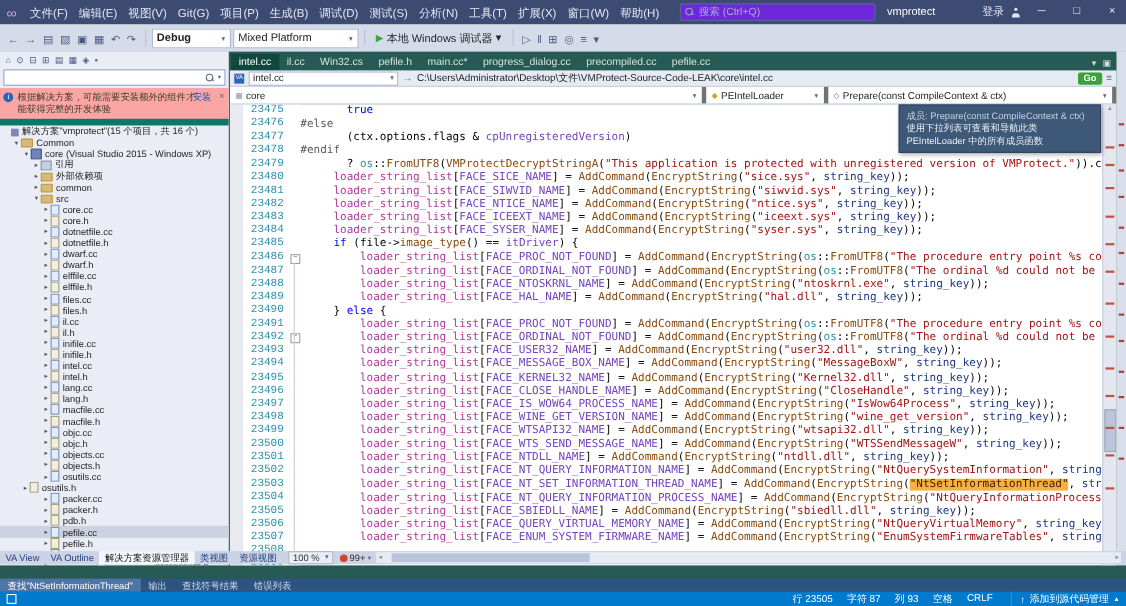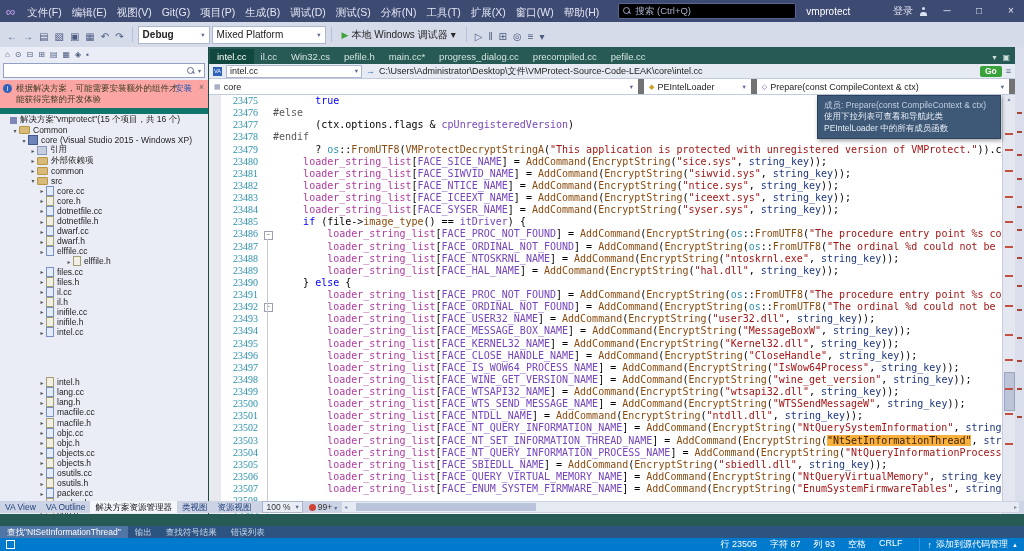--- a/index.html
+++ b/index.html
@@ -2,21 +2,21 @@
 <html><head>
 <meta charset="utf-8">
 <style>
   html,body{margin:0;padding:0;}
   #app{position:relative;width:1024px;height:551px;overflow:hidden;background:#275A54;
        font-family:"Liberation Sans","DejaVu Sans",sans-serif;cursor:default;-webkit-user-select:none;}
   
   #titlebar{position:absolute;top:0;left:0;right:0;height:22px;background:#3D4A72;display:flex;align-items:center;color:#E3E6F2;}
   .vslogo{font-size:13px;color:#C7A6F2;margin:0 7px 0 6px;}
   .menu-item{font-size:10.5px;padding:0 5px;color:#E3E6F2;white-space:nowrap;}
-  .qsearch{width:168px;height:14px;background:#000000;border:1px solid #596394;border-radius:2px;
+  .qsearch{width:168px;height:14px;background:#6d28d9;border:1px solid #596394;border-radius:2px;
            display:flex;align-items:center;gap:4px;padding:0 4px;color:#A6AECB;font-size:9.5px;margin-left:14px;}
   .mag{position:relative;width:8px;height:8px;flex:0 0 auto;}
   .mag::before{content:"";position:absolute;top:0;left:0;width:5px;height:5px;border:1px solid #9AA4C4;border-radius:50%;}
   .mag::after{content:"";position:absolute;left:5px;top:5px;width:3px;height:1px;background:#9AA4C4;transform:rotate(45deg);}
   .sp-search .mag::before{border-color:#5E6B8C;}
   .sp-search .mag::after{background:#5E6B8C;}
   .sol-name{font-size:10px;color:#FFFFFF;margin-left:10px;}
   #tb-right-cluster{margin-left:auto;display:flex;align-items:center;gap:6px;}
   .signin{font-size:10px;color:#E3E6F2;}
   .person{position:relative;width:9px;height:9px;display:inline-block;}
@@ -62,33 +62,33 @@
   .tab.active{background:#10473E;color:#fff;}
   #tabstrip-icons{margin-left:auto;display:flex;gap:6px;padding:0 5px 2px 0;color:#CFE0DC;font-size:8px;}
   #va-bar{height:14px;background:#E6EAF3;display:flex;align-items:center;gap:4px;padding:0 4px;border-bottom:1px solid #C2CADF;}
   .va-ico{width:9px;height:9px;background:#2F62B8;color:#fff;font-size:5.5px;line-height:9px;text-align:center;flex:0 0 auto;}
   .mini-combo{background:#fff;border:1px solid #AEB7D0;height:11px;display:flex;align-items:center;padding:0 3px;font-size:9px;width:128px;flex:0 0 auto;color:#1E1E1E;}
   .nav-arrow{color:#3A66C0;font-size:9px;}
   .va-path{flex:1;font-size:9px;color:#1E1E1E;white-space:nowrap;overflow:hidden;}
   .go-btn{background:#3AA23A;color:#fff;font-size:8.5px;font-weight:bold;padding:0 5px;border-radius:2px;height:11px;line-height:11px;flex:0 0 auto;}
   .va-extra{font-size:9px;color:#5A6890;}
   #nav-bar{height:15px;background:#fff;display:flex;font-size:9px;border-bottom:1px solid #C2CADF;color:#1E1E1E;}
-  .nav-seg{display:flex;align-items:center;gap:3px;padding:0 5px;border-right:6px solid #737373;overflow:hidden;white-space:nowrap;}
+  .nav-seg{display:flex;align-items:center;gap:3px;padding:0 5px;border-right:4px solid #737373;overflow:hidden;white-space:nowrap;}
   .seg-project{flex:0 0 52%;}
   .seg-type{flex:0 0 12%;}
   .seg-member{flex:1;}
   .nico{font-size:7px;flex:0 0 auto;}
   .nico.proj-col{color:#8892B0;}
   .nico.class-col{color:#C9A227;}
   .nico.method-col{color:#7E57C2;}
   
   #code-wrap{flex:1;display:flex;background:#fff;overflow:hidden;position:relative;}
   #bp-margin{width:12px;background:#E8EAF0;flex:0 0 auto;}
   #gutter{width:37px;flex:0 0 auto;padding-right:5px;background:#fff;color:#2B91AF;text-align:right;
-          font-family:Liberation Serif, serif;font-size:10px;line-height:12.14px;}
+          font-family:Liberation Mono, monospace;font-size:10px;line-height:12.14px;}
   .gln{height:12.14px;}
   #outline-m{width:10px;flex:0 0 auto;position:relative;background:#fff;}
   .omk{position:absolute;left:1px;width:7px;height:7px;border:1px solid #9AA0B0;background:#fff;font-size:6px;line-height:5px;text-align:center;color:#333;}
   .oline{position:absolute;left:4px;width:1px;background:#C8CCD8;}
   #codepane{flex:1;min-width:0;overflow:hidden;font-family:"DejaVu Sans Mono",monospace;font-size:10px;line-height:12.14px;color:#000;}
   .cline{height:12.14px;white-space:pre;overflow:hidden;}
   .tk-pl{color:#000000;}
   .tk-kw{color:#0000FF;}
   .tk-pp{color:#5A5A5A;}
   .tk-var{color:#B03A9E;}
@@ -260,21 +260,21 @@
           <div class="trow" style="padding-left: 38px;">
             <span class="texp">▸</span>
             <span class="ticon h"></span>
             <span class="tlabel">dwarf.h</span>
           </div>
           <div class="trow" style="padding-left: 38px;">
             <span class="texp">▸</span>
             <span class="ticon cpp"></span>
             <span class="tlabel">elffile.cc</span>
           </div>
-          <div class="trow" style="padding-left: 38px; margin-left: 27px;">
+          <div class="trow" style="padding-left: 38px;">
             <span class="texp">▸</span>
             <span class="ticon h"></span>
             <span class="tlabel">elffile.h</span>
           </div>
           <div class="trow" style="padding-left: 38px;">
             <span class="texp">▸</span>
             <span class="ticon cpp"></span>
             <span class="tlabel">files.cc</span>
           </div>
           <div class="trow" style="padding-left: 38px;">
@@ -300,21 +300,21 @@
           <div class="trow" style="padding-left: 38px;">
             <span class="texp">▸</span>
             <span class="ticon h"></span>
             <span class="tlabel">inifile.h</span>
           </div>
           <div class="trow" style="padding-left: 38px;">
             <span class="texp">▸</span>
             <span class="ticon cpp"></span>
             <span class="tlabel">intel.cc</span>
           </div>
-          <div class="trow" style="padding-left: 38px; margin-top: 40px;">
+          <div class="trow" style="padding-left: 38px;">
             <span class="texp">▸</span>
             <span class="ticon h"></span>
             <span class="tlabel">intel.h</span>
           </div>
           <div class="trow" style="padding-left: 38px;">
             <span class="texp">▸</span>
             <span class="ticon cpp"></span>
             <span class="tlabel">lang.cc</span>
           </div>
           <div class="trow" style="padding-left: 38px;">
@@ -350,21 +350,21 @@
           <div class="trow" style="padding-left: 38px;">
             <span class="texp">▸</span>
             <span class="ticon h"></span>
             <span class="tlabel">objects.h</span>
           </div>
           <div class="trow" style="padding-left: 38px; align-items: center;">
             <span class="texp">▸</span>
             <span class="ticon cpp"></span>
             <span class="tlabel">osutils.cc</span>
           </div>
-          <div class="trow" style="padding-left: 38px;">
+          <div class="trow" style="padding-left: 19px;">
             <span class="texp">▸</span>
             <span class="ticon h"></span>
             <span class="tlabel">osutils.h</span>
           </div>
           <div class="trow" style="padding-left: 38px;">
             <span class="texp">▸</span>
             <span class="ticon cpp"></span>
             <span class="tlabel">packer.cc</span>
           </div>
           <div class="trow" style="padding-left: 38px;">

